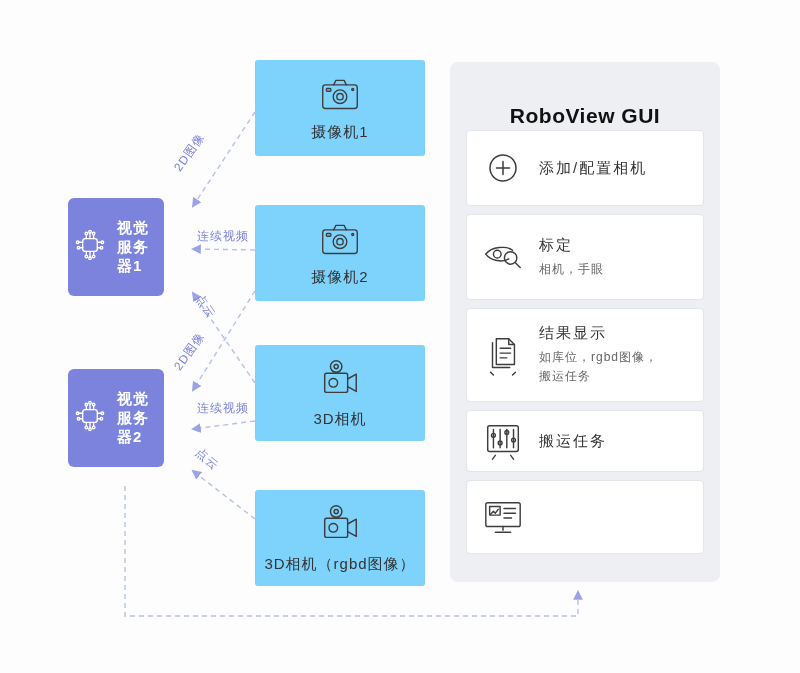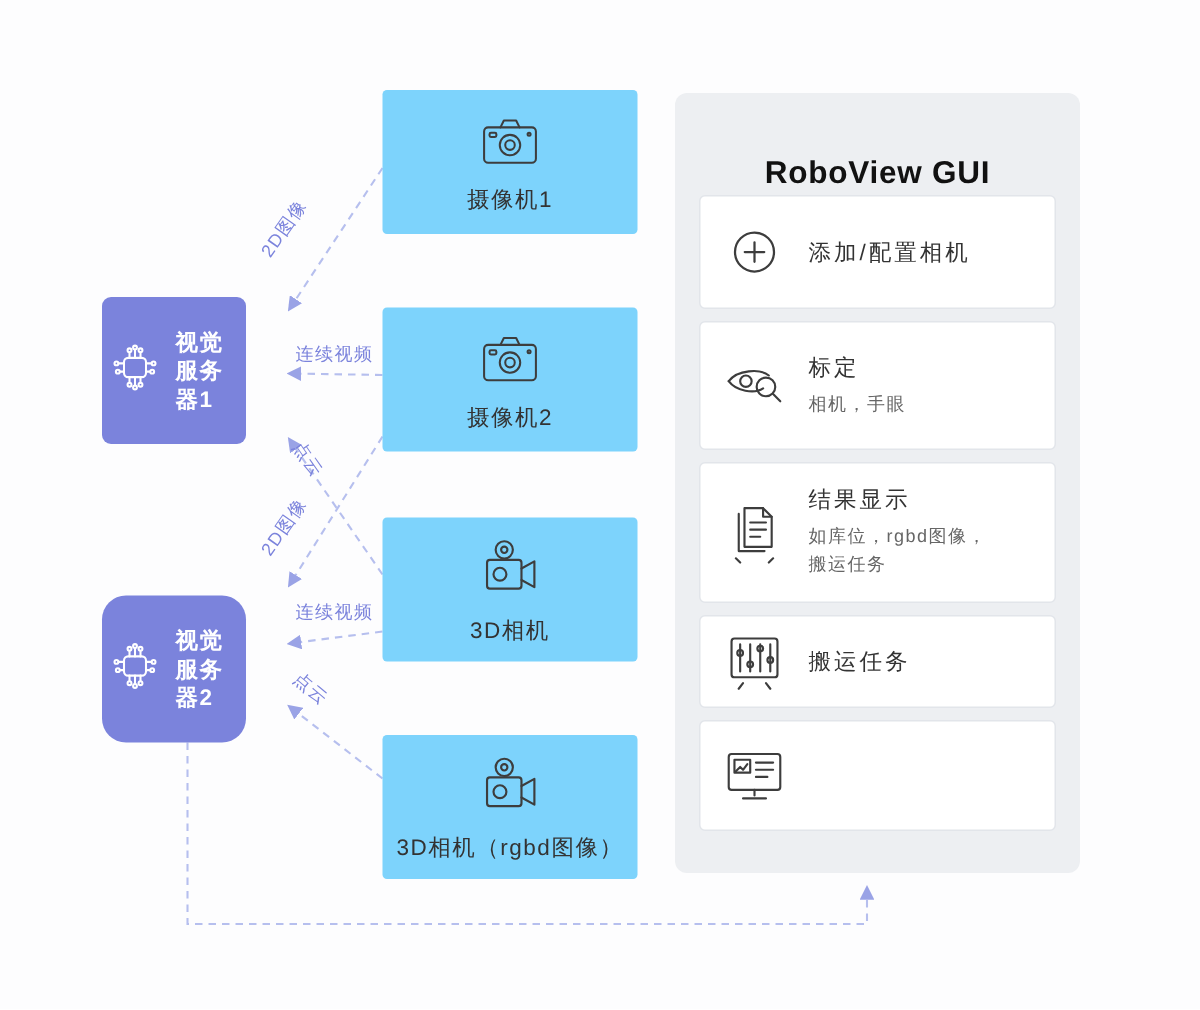--- a/index.html
+++ b/index.html
@@ -5,21 +5,21 @@
   * { margin:0; padding:0; box-sizing:border-box; }
   html,body { background:#ffffff; }
   body { font-family:"Liberation Sans","DejaVu Sans",sans-serif; }
   .canvas { position:relative; width:800px; height:673px; background:#fdfdfe; overflow:hidden; }
 
   svg.lines { position:absolute; left:0; top:0; z-index:0; }
 
   .server { position:absolute; left:68px; width:96px; height:98px; background:#7b83dc;
             border-radius:6px; display:flex; flex-direction:row; align-items:center;
             justify-content:center; gap:5px; z-index:2; }
-  .server-1 { top:198px; } .server-2 { top:397px;border-radius:16px; }
+  .server-1 { top:198px; } .server-2 { top:369px; }
   .server .label { color:#ffffff; font-size:15px; font-weight:bold; letter-spacing:1px; }
 
   .device { position:absolute; left:255px; width:170px; height:96px; background:#7dd3fc;
             border-radius:3px; display:flex; flex-direction:column; align-items:center;
             justify-content:center; gap:5px; z-index:2; }
   .device-1 { top:60px; } .device-2 { top:205px; } .device-3 { top:345px; } .device-4 { top:490px; }
   .device .label { font-size:15px; color:#333333; letter-spacing:1px; }
 
   .link-label { position:absolute; font-size:12px; color:#7b83dc; letter-spacing:1px;
                 z-index:3; white-space:nowrap; }

